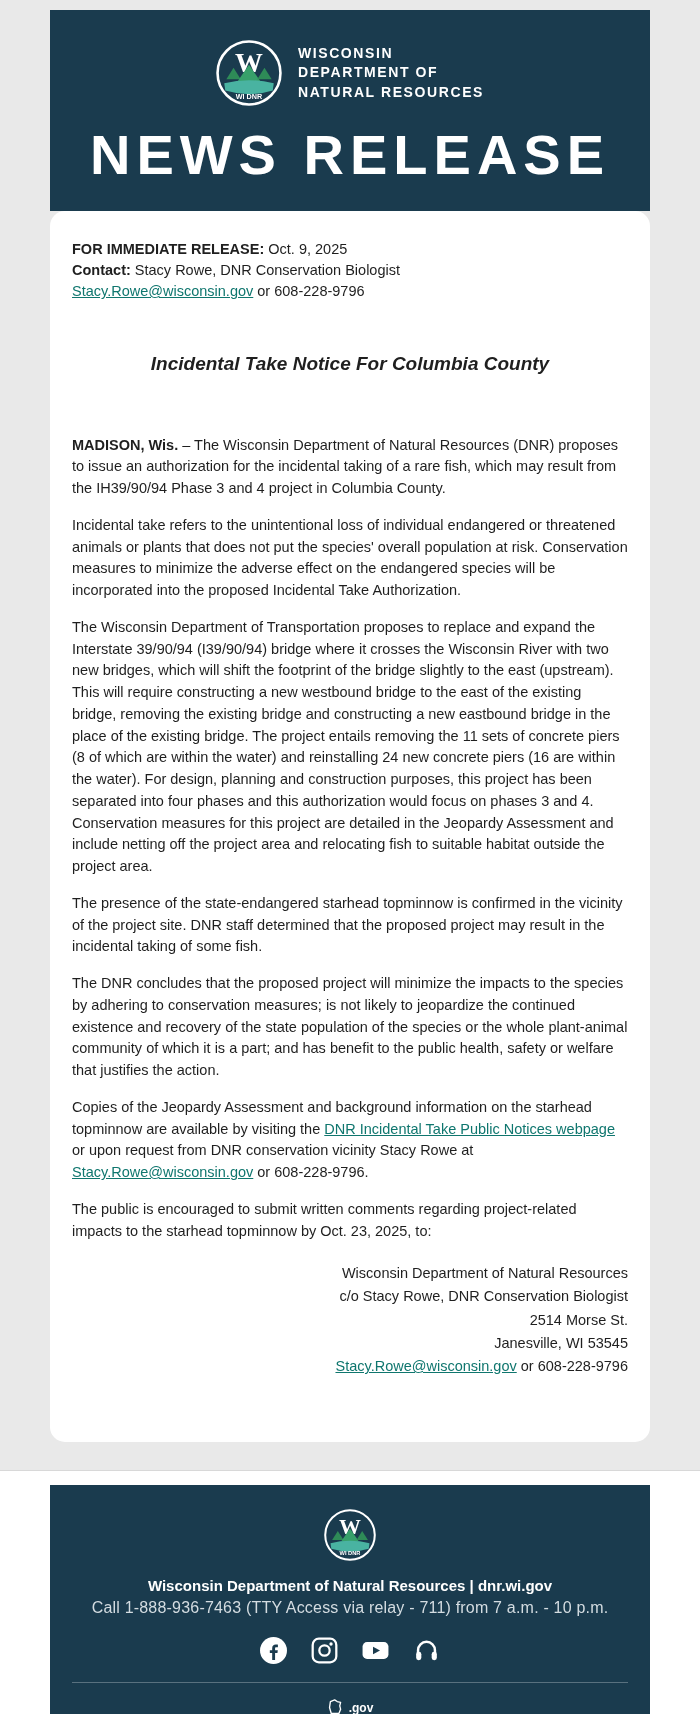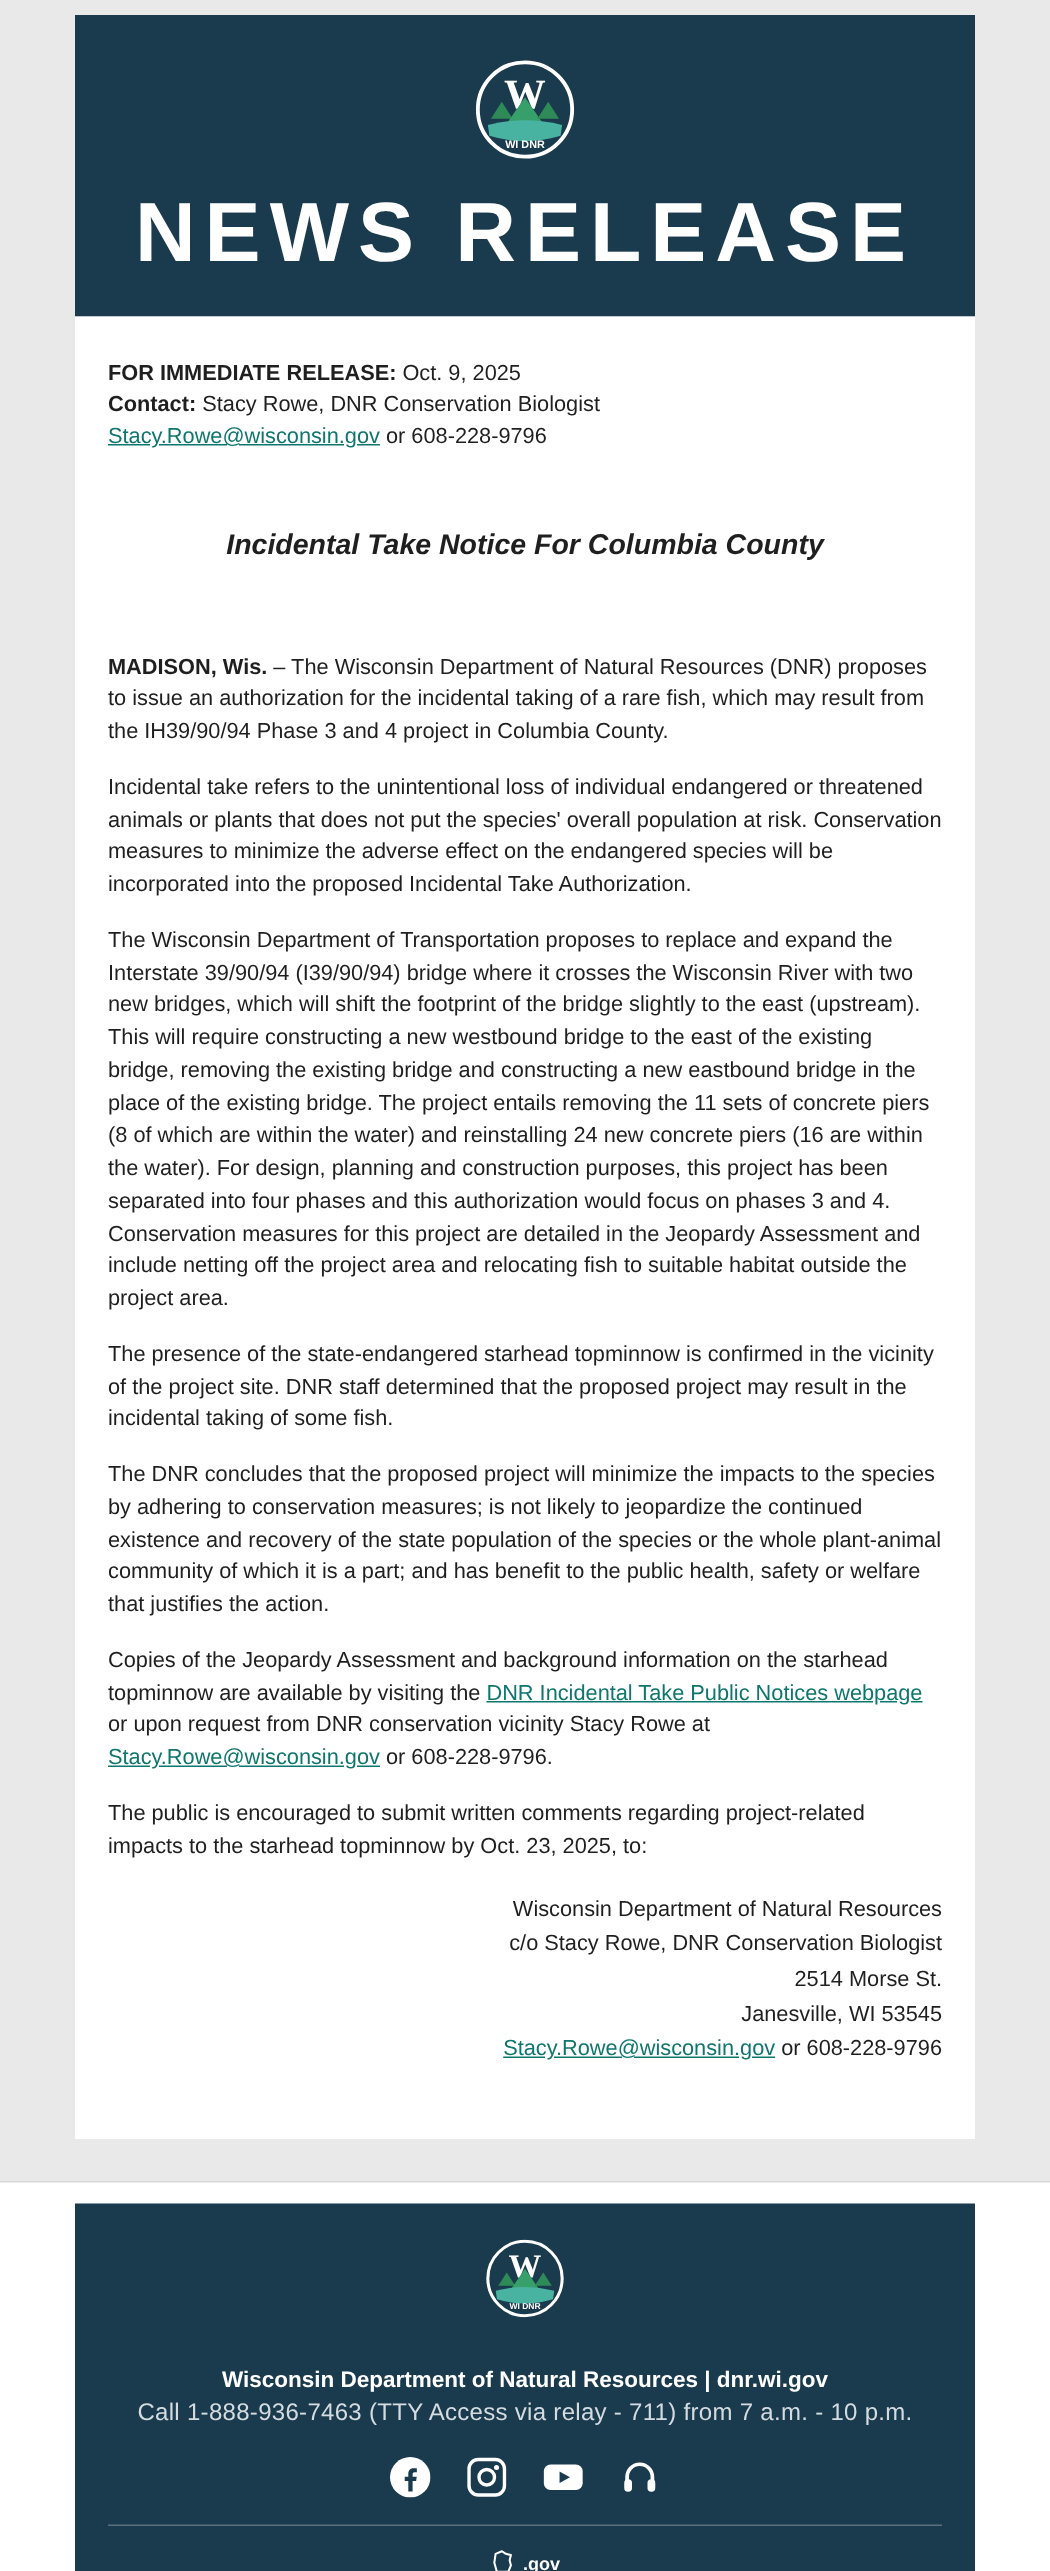--- a/index.html
+++ b/index.html
@@ -9,32 +9,32 @@
   .email-container { width:600px; margin:0 auto; }
 
   
   .header { background:#1a3b4e; color:#fff; text-align:center; padding:30px 10px 24px; }
   .brand-row { display:flex; align-items:center; justify-content:center; gap:16px; }
   .logo-circle { width:66px; height:66px; flex:0 0 auto; }
   .org-text { text-align:left; font-weight:bold; font-size:14px; letter-spacing:1.6px; line-height:1.4; }
   .news-release { font-weight:bold; font-size:56px; letter-spacing:6px; margin-top:16px; white-space:nowrap; }
 
   
-  .content { background:#ffffff; padding:28px 22px 48px; color:#1f1f1f; font-size:14.5px; line-height:1.5; }
+  .content { background:#ffffff; padding:28px 22px 64px; color:#1f1f1f; font-size:14.5px; line-height:1.5;border-radius:15px; }
   .content p { margin-bottom:15px; }
   .meta-block { line-height:1.45; margin-bottom:10px; }
   a { color:#0f766e; text-decoration:underline; cursor:pointer; }
   .headline { text-align:center; font-weight:bold; font-size:19px; margin:48px 0 56px;font-style:italic; }
   .address-block { text-align:right; margin-top:20px; line-height:1.6; }
 
   
   .footer-section { background:#ffffff; margin-top:28px; padding:14px 0 20px; border-top:1px solid #d8d8d8; }
   .footer-navy { width:600px; margin:0 auto; background:#1a3b4e; color:#fff; text-align:center; padding:24px 18px 18px; }
   .footer-logo { width:52px; height:52px; }
-  .footer-org { font-weight:bold; font-size:15px; margin-top:28px; }
+  .footer-org { font-weight:bold; font-size:15px; margin-top:12px; }
   .footer-phone { font-size:16px; color:#d4dce1; margin-top:5px; letter-spacing:.2px; }
   .social-row { display:flex; justify-content:center; align-items:center; gap:24px; margin:20px 0 18px; }
   .social-icon { width:27px; height:27px; cursor:pointer; display:block; }
   .footer-divider { border:none; border-top:1px solid rgba(255,255,255,.28); margin:0 4px 16px; }
   .wigov { display:inline-flex; align-items:center; gap:5px; color:#fff; font-size:12px; font-weight:bold; }
   .wigov svg { width:17px; height:17px; }
 </style>
 </head>
 <body>
 
@@ -46,20 +46,25 @@
       <div class="brand-row">
         <svg class="logo-circle" viewBox="0 0 64 64">
           <circle cx="32" cy="32" r="30.5" fill="#1a3b4e" stroke="#ffffff" stroke-width="2.5"></circle>
           <text x="32" y="31" text-anchor="middle" fill="#ffffff" font-size="27" font-weight="bold" font-family="Liberation Serif, serif">W</text>
           <path d="M10 38 L17 27 L24 38 Z" fill="#2e8b57"></path>
           <path d="M21 40 L32 24 L43 40 Z" fill="#37a06a"></path>
           <path d="M40 38 L47 27 L54 38 Z" fill="#2e8b57"></path>
           <path d="M8 42 Q32 36 56 42 L55 49 Q32 56 9 49 Z" fill="#49b3a1"></path>
           <text x="32" y="57" text-anchor="middle" fill="#ffffff" font-size="7" font-weight="bold">WI DNR</text>
         </svg>
+        <div class="org-text">
+          <div>WISCONSIN</div>
+          <div>DEPARTMENT OF</div>
+          <div>NATURAL RESOURCES</div>
+        </div>
       </div>
       <div class="news-release">NEWS RELEASE</div>
     </div>
 
     <div class="content">
 
       <div class="meta-block">
         <div><strong>FOR IMMEDIATE RELEASE:</strong><span> Oct. 9, 2025</span></div>
         <div><strong>Contact:</strong><span> Stacy Rowe, DNR Conservation Biologist</span></div>
         <div><a>Stacy.Rowe@wisconsin.gov</a><span> or 608-228-9796</span></div>

